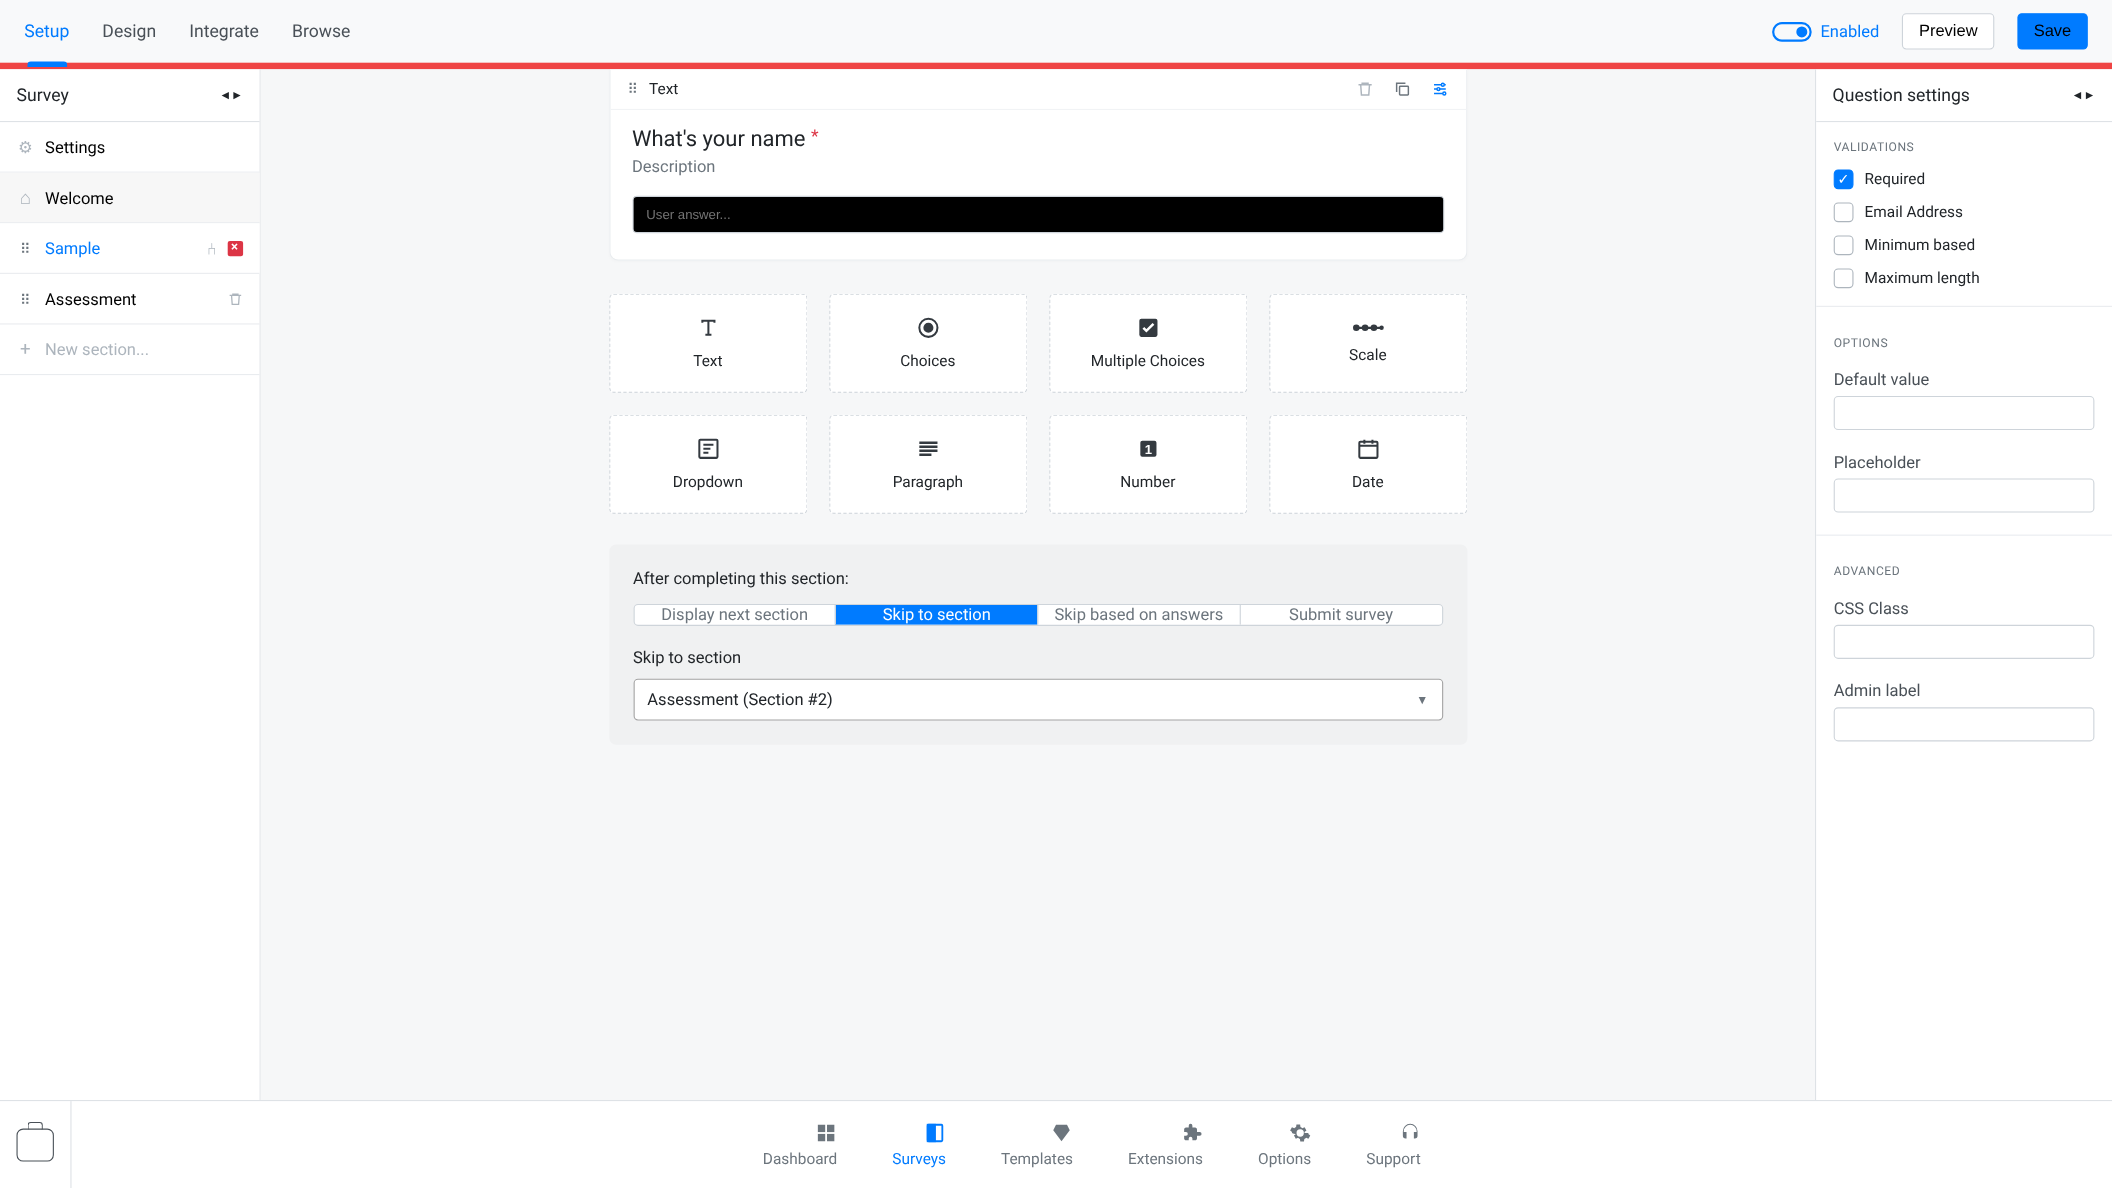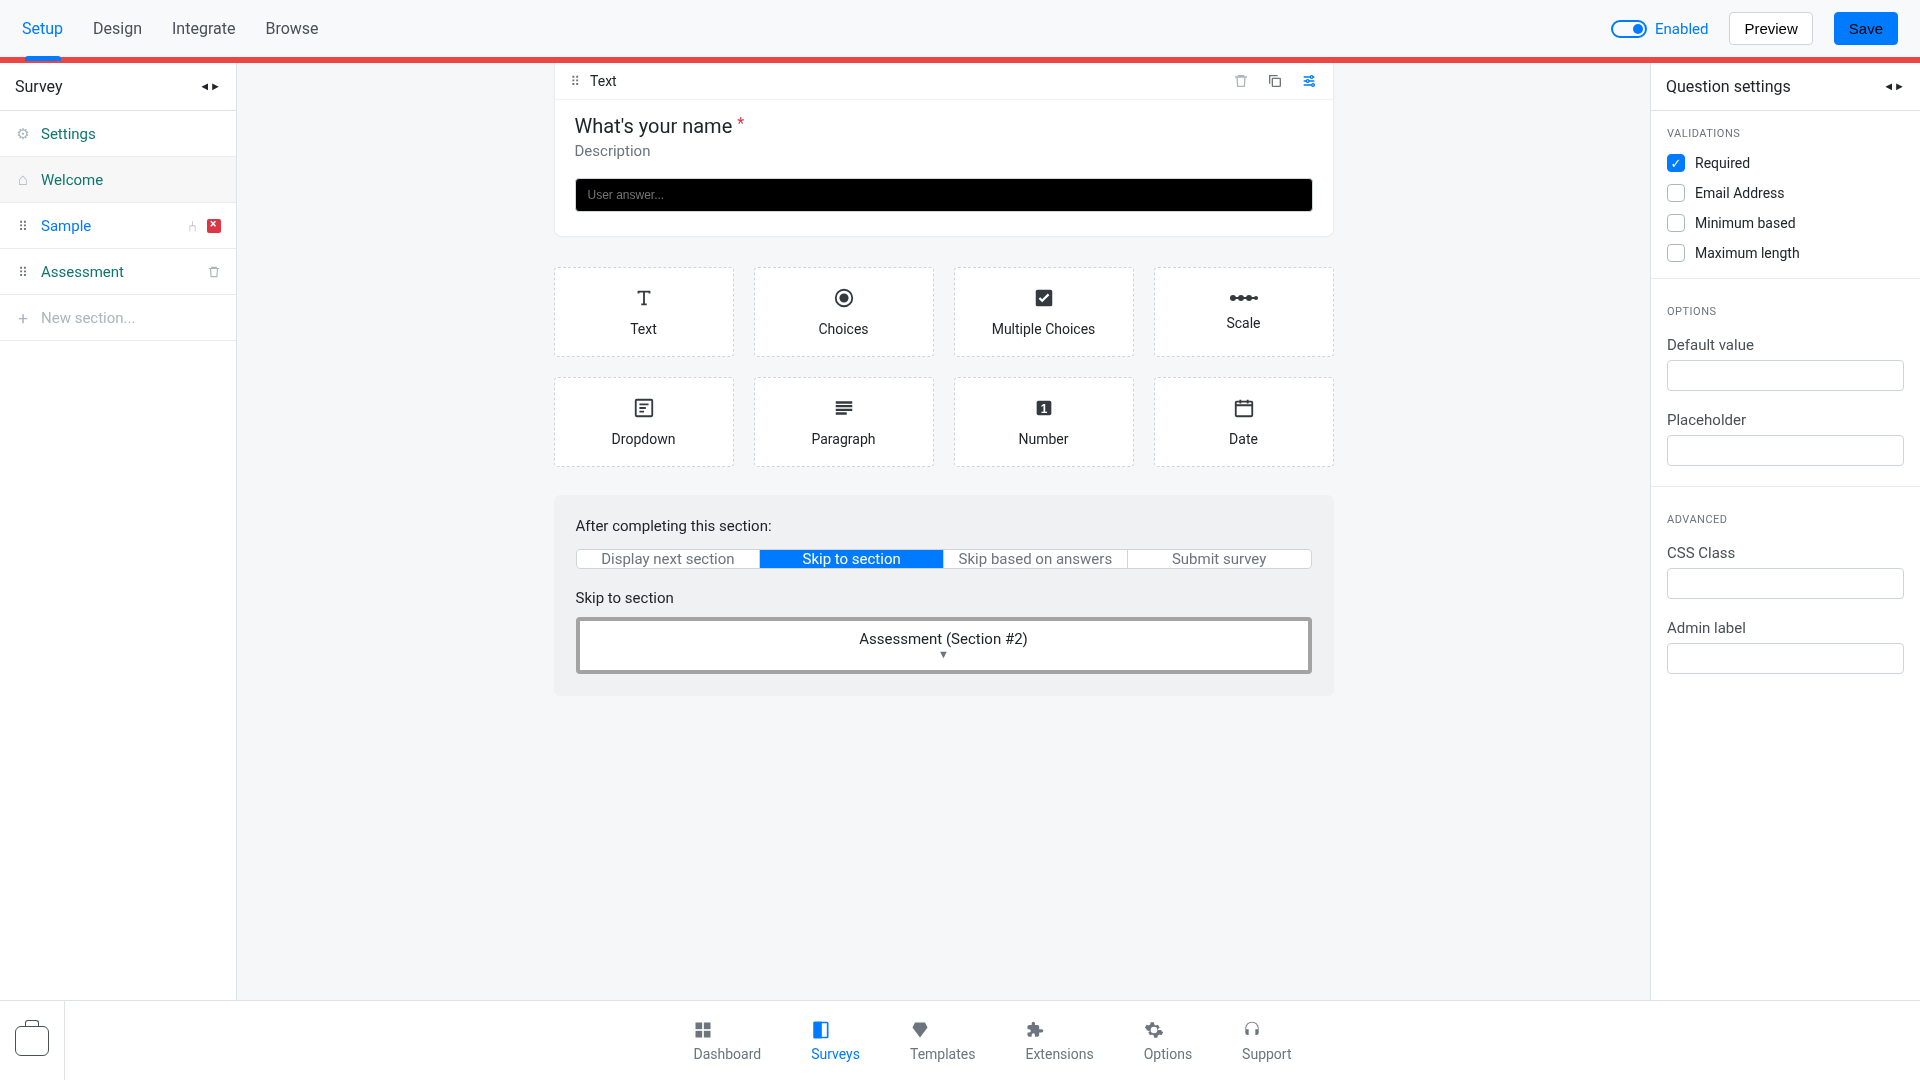--- a/index.html
+++ b/index.html
@@ -22,21 +22,21 @@
 
 .main { display: flex; height: calc(100vh - 63px - 80px); }
 .sidebar { width: 237px; border-right: 1px solid #dee2e6; background: #fff; display: flex; flex-direction: column; }
 .center { flex: 1; background: #f6f7f8; overflow-y: auto; display: flex; justify-content: center; }
 .rightbar { width: 270px; border-left: 1px solid #dee2e6; background: #fff; overflow-y: auto; }
 
 
 .panel-header { height: 48px; display: flex; align-items: center; justify-content: space-between; padding: 0 15px; border-bottom: 1px solid #dee2e6; font-size: 16px; }
 .collapse-icon { display: flex; gap: 0; cursor: pointer; }
 .collapse-icon span { font-size: 11px; line-height: 1; }
-.side-item { display: flex; align-items: center; padding: 0 15px; height: 46px; gap: 10px; cursor: pointer; border-bottom: 1px solid #e9ecef; color: #0f766e; font-size: 15px; }
+.side-item { display: flex; align-items: center; padding: 0 15px; height: 46px; gap: 10px; cursor: pointer; border-bottom: 1px solid #e9ecef; color: #000000; font-size: 15px; }
 .side-item.active { background: #fff; color: #007bff; border-left: none; box-shadow: inset 0 0 0 0; }
 .side-item .icn { width: 16px; text-align: center; color: #adb5bd; }
 .side-item.drag .icn-drag { cursor: grab; }
 .side-item-right { margin-left: auto; display: flex; gap: 10px; align-items: center; }
 .side-item.new { color: #adb5bd; }
 .sidebar .side-item:nth-child(3) { background: #f7f7f7; } 
 
 
 .center-inner { width: 780px; padding-bottom: 30px; }
 .qcard { background: #fff; border: 1px solid #e9ecef; border-radius: 8px; margin-bottom: 30px; box-shadow: 0 1px 3px rgba(0,0,0,0.02); }
@@ -60,40 +60,40 @@
 .qtype .qicn { font-size: 22px; color: #343a40; }
 .qtype .qlbl { font-size: 14px; color: #212529; }
 
 .aftercard { background: #f0f1f2; border-radius: 6px; padding: 22px; }
 .after-label { font-size: 15px; margin-bottom: 14px; }
 .segbtns { display: flex; border: 1px solid #ced4da; border-radius: 4px; overflow: hidden; background: #fff; }
 .segbtn { flex: 1; text-align: center; font-size: 15px; cursor: pointer; color: #6c757d; }
 .segbtn + .segbtn { border-left: 1px solid #ced4da; }
 .segbtn.active { background: #007bff; color: #fff; }
 .skipto-label { margin-top: 20px; font-size: 15px; }
-.select { margin-top: 10px; width: 100%; padding: 9px 12px; border: 4px solid #a3a3a3; border-radius: 4px; background: #fff; font-size: 15px; display: flex; justify-content: space-between; align-items: center; cursor: pointer; flex-direction: column; }
+.select { margin-top: 10px; width: 100%; padding: 9px 12px; border: 1px solid #a3a3a3; border-radius: 4px; background: #fff; font-size: 15px; display: flex; justify-content: space-between; align-items: center; cursor: pointer; }
 .select .caret { color: #6c757d; font-size: 11px; }
 
 
 .section-title { font-size: 11px; letter-spacing: 0.5px; color: #6c757d; padding: 16px 16px 8px; }
 .checkrow { display: flex; align-items: center; gap: 10px; padding: 6px 16px; cursor: pointer; }
 .chk { width: 18px; height: 18px; border: 1.5px solid #adb5bd; border-radius: 4px; display: flex; align-items: center; justify-content: center; }
 .chk.checked { background: #007bff; border-color: #007bff; color: #fff; font-size: 13px; }
 .chk.checked::after { content: "✓"; }
 .field-label { font-size: 15px; padding: 10px 16px 6px; color: #495057; }
 .field-input { margin: 0 16px 10px; width: calc(100% - 32px); padding: 7px 10px; border: 1px solid #ced4da; border-radius: 4px; }
 .rightbar hr { border: none; border-top: 1px solid #e9ecef; margin: 10px 0; }
 
 
 .bottombar { height: 80px; border-top: 1px solid #dee2e6; display: flex; align-items: center; }
 .bottom-left { width: 65px; display: flex; align-items: center; justify-content: center; border-right: 1px solid #dee2e6; height: 100%; }
 .briefcase { width: 34px; height: 30px; border: 1.5px solid #495057; border-radius: 6px; position: relative; }
 .briefcase::before { content: ""; position: absolute; top: -7px; left: 50%; transform: translateX(-50%); width: 12px; height: 6px; border: 1.5px solid #495057; border-bottom: none; border-radius: 3px 3px 0 0; }
 .bottom-nav { flex: 1; display: flex; justify-content: center; gap: 50px; }
-.bnav { display: flex; flex-direction: column; align-items: flex-start; gap: 6px; color: #6c757d; cursor: pointer; font-size: 14px; }
+.bnav { display: flex; flex-direction: column; align-items: flex-end; gap: 6px; color: #6c757d; cursor: pointer; font-size: 14px; }
 .bnav.active { color: #007bff; }
 .bnav .bicn { font-size: 20px; }
 
 
 .i-drag::before { content: "⠿"; font-size: 13px; color: #6c757d; }
 .i-gear::before { content: "⚙"; }
 .i-home::before { content: "⌂"; font-size: 17px; }
 .i-plus::before { content: "+"; font-size: 17px; }
 .i-trash-red { width: 14px; height: 14px; background: #dc3545; border-radius: 2px; position: relative; display: inline-block; }
 .i-trash-red::after { content: "×"; color: #fff; position: absolute; top: -2px; left: 3px; font-size: 12px; font-weight: bold; }

